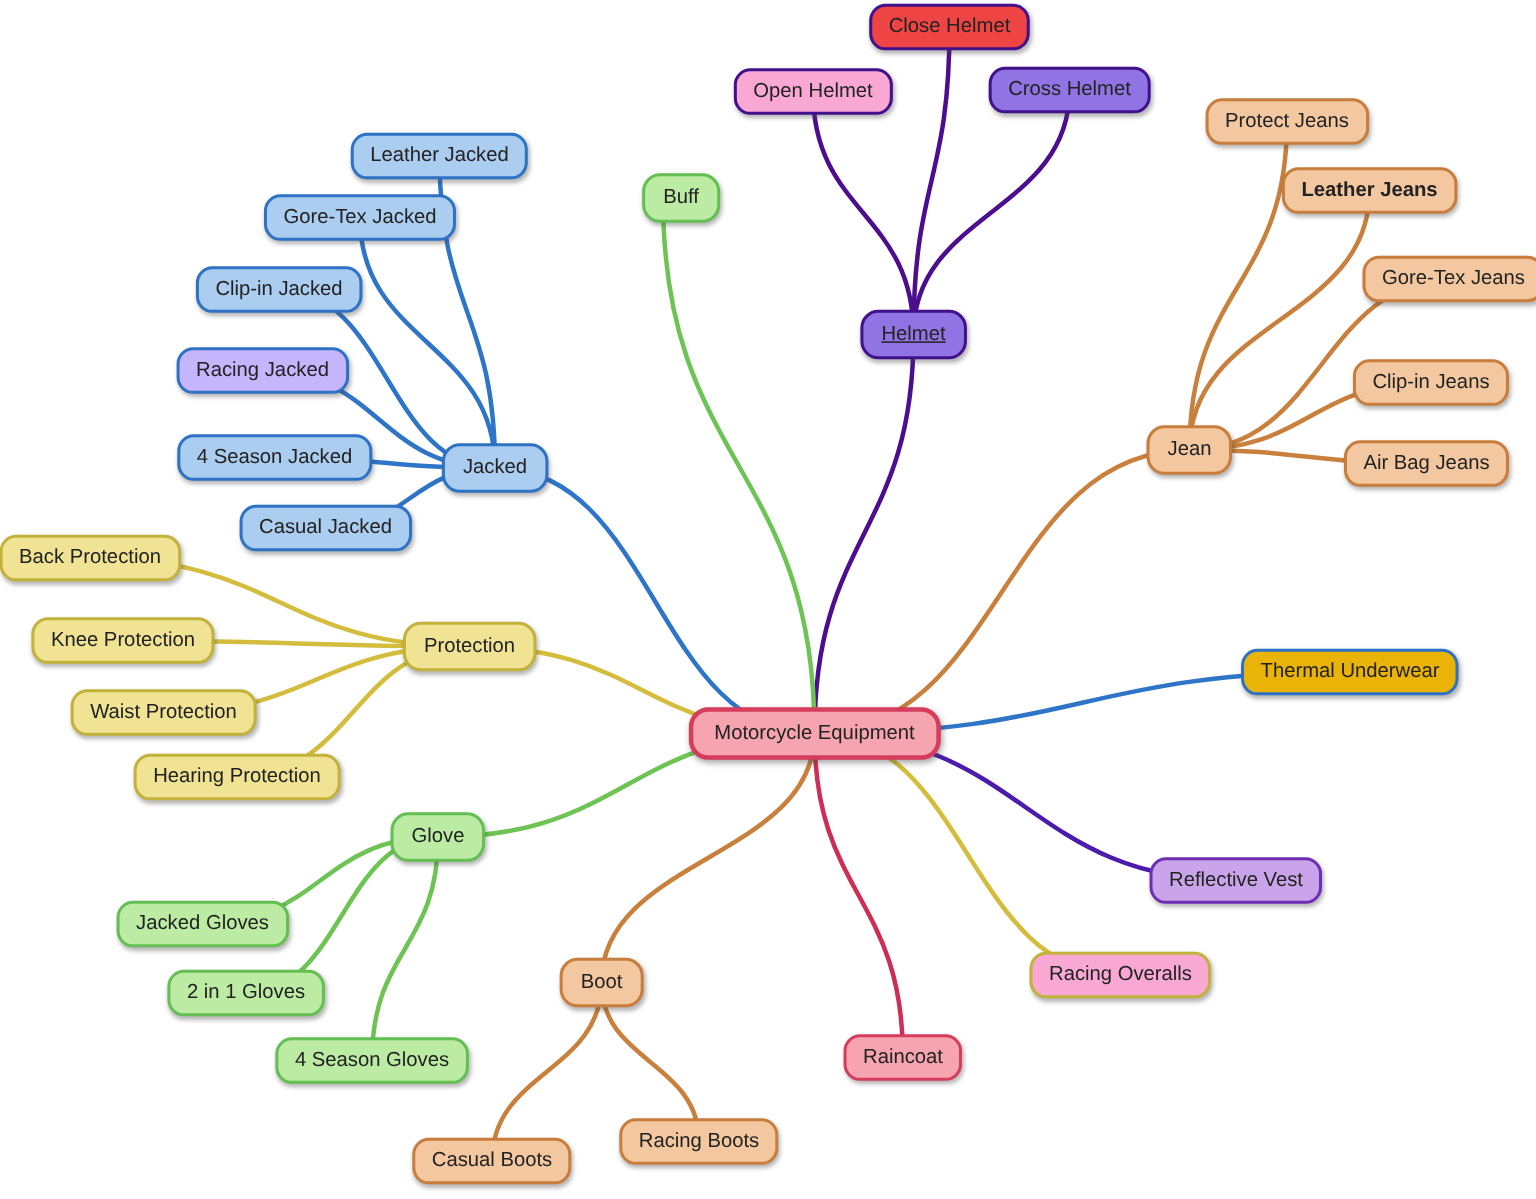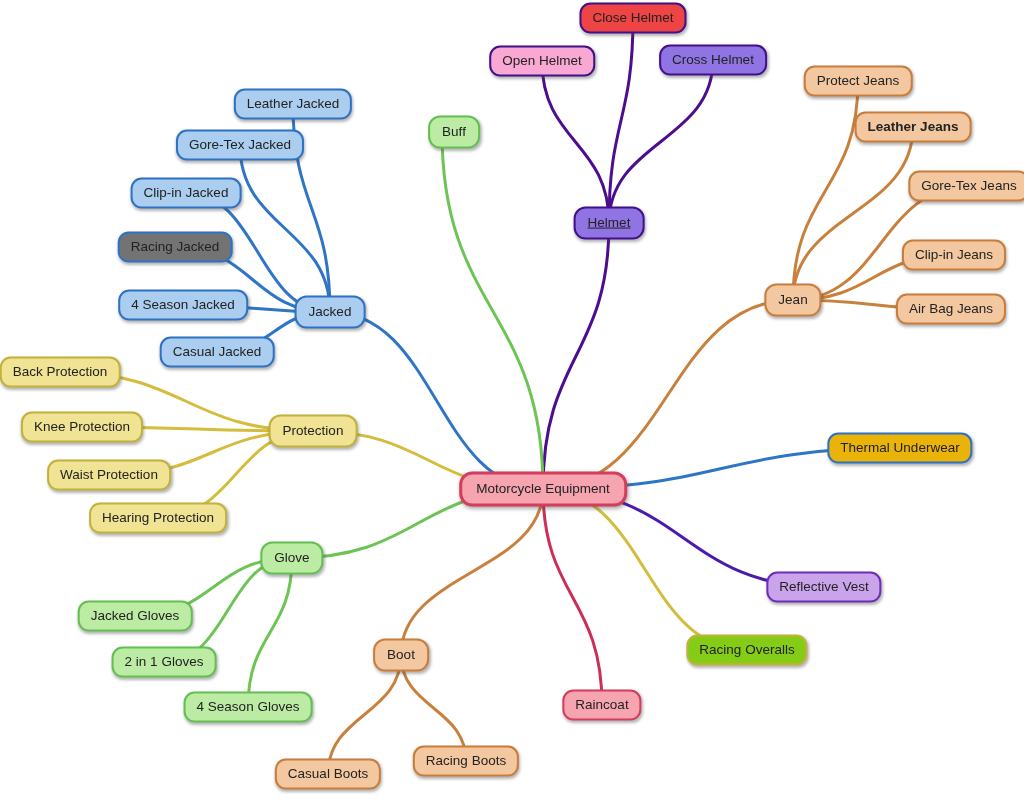--- a/index.html
+++ b/index.html
@@ -96,33 +96,33 @@
       <div class="node hub" style="left: 793px; top: 300px; background: rgb(243, 200, 160); border-color: rgb(200, 125, 60);"><span>Jean</span></div>
       <div class="node leaf" style="left: 858px; top: 81px; background: rgb(243, 200, 160); border-color: rgb(200, 125, 60);"><span>Protect Jeans</span></div>
       <div class="node leaf" style="left: 913px; top: 127px; background: rgb(243, 200, 160); border-color: rgb(200, 125, 60); font-weight: bold;"><span>Leather Jeans</span></div>
       <div class="node leaf" style="left: 969px; top: 186px; background: rgb(243, 200, 160); border-color: rgb(200, 125, 60);"><span>Gore-Tex Jeans</span></div>
       <div class="node leaf" style="left: 954px; top: 255px; background: rgb(243, 200, 160); border-color: rgb(200, 125, 60);"><span>Clip-in Jeans</span></div>
       <div class="node leaf" style="left: 951px; top: 309px; background: rgb(243, 200, 160); border-color: rgb(200, 125, 60);"><span>Air Bag Jeans</span></div>
       <div class="node hub" style="left: 330px; top: 312px; background: rgb(171, 205, 240); border-color: rgb(46, 114, 196);"><span>Jacked</span></div>
       <div class="node leaf" style="left: 293px; top: 104px; background: rgb(171, 205, 240); border-color: rgb(46, 114, 196);"><span>Leather Jacked</span></div>
       <div class="node leaf" style="left: 240px; top: 145px; background: rgb(171, 205, 240); border-color: rgb(46, 114, 196);"><span>Gore-Tex Jacked</span></div>
       <div class="node leaf" style="left: 186px; top: 193px; background: rgb(171, 205, 240); border-color: rgb(46, 114, 196);"><span>Clip-in Jacked</span></div>
-      <div class="node leaf" style="left: 175px; top: 247px; background: #737373; border-color: rgb(46, 114, 196);"><span>Racing Jacked</span></div>
+      <div class="node leaf" style="left: 175px; top: 247px; background: #c4b5fd; border-color: rgb(46, 114, 196);"><span>Racing Jacked</span></div>
       <div class="node leaf" style="left: 183px; top: 305px; background: rgb(171, 205, 240); border-color: rgb(46, 114, 196);"><span>4 Season Jacked</span></div>
       <div class="node leaf" style="left: 217px; top: 352px; background: rgb(171, 205, 240); border-color: rgb(46, 114, 196);"><span>Casual Jacked</span></div>
       <div class="node hub" style="left: 313px; top: 431px; background: rgb(240, 227, 148); border-color: rgb(195, 178, 58);"><span>Protection</span></div>
       <div class="node leaf" style="left: 60px; top: 372px; background: rgb(240, 227, 148); border-color: rgb(195, 178, 58);"><span>Back Protection</span></div>
       <div class="node leaf" style="left: 82px; top: 427px; background: rgb(240, 227, 148); border-color: rgb(195, 178, 58);"><span>Knee Protection</span></div>
       <div class="node leaf" style="left: 109px; top: 475px; background: rgb(240, 227, 148); border-color: rgb(195, 178, 58);"><span>Waist Protection</span></div>
       <div class="node leaf" style="left: 158px; top: 518px; background: rgb(240, 227, 148); border-color: rgb(195, 178, 58);"><span>Hearing Protection</span></div>
       <div class="node hub" style="left: 292px; top: 558px; background: rgb(188, 236, 164); border-color: rgb(100, 191, 82);"><span>Glove</span></div>
       <div class="node leaf" style="left: 135px; top: 616px; background: rgb(188, 236, 164); border-color: rgb(100, 191, 82);"><span>Jacked Gloves</span></div>
       <div class="node leaf" style="left: 164px; top: 662px; background: rgb(188, 236, 164); border-color: rgb(100, 191, 82);"><span>2 in 1 Gloves</span></div>
       <div class="node leaf" style="left: 248px; top: 707px; background: rgb(188, 236, 164); border-color: rgb(100, 191, 82);"><span>4 Season Gloves</span></div>
       <div class="node hub" style="left: 401px; top: 655px; background: rgb(243, 200, 160); border-color: rgb(200, 125, 60);"><span>Boot</span></div>
       <div class="node leaf" style="left: 328px; top: 774px; background: rgb(243, 200, 160); border-color: rgb(200, 125, 60);"><span>Casual Boots</span></div>
       <div class="node leaf" style="left: 466px; top: 761px; background: rgb(243, 200, 160); border-color: rgb(200, 125, 60);"><span>Racing Boots</span></div>
       <div class="node leaf" style="left: 602px; top: 705px; background: rgb(245, 164, 176); border-color: rgb(214, 60, 92);"><span>Raincoat</span></div>
       <div class="node leaf" style="left: 900px; top: 448px; background: #eab308; border-color: rgb(46, 114, 196);"><span>Thermal Underwear</span></div>
       <div class="node leaf" style="left: 824px; top: 587px; background: rgb(201, 164, 234); border-color: rgb(111, 45, 181);"><span>Reflective Vest</span></div>
-      <div class="node leaf" style="left: 747px; top: 650px; background: #84cc16; border-color: rgb(195, 178, 58);"><span>Racing Overalls</span></div>
+      <div class="node leaf" style="left: 747px; top: 650px; background: #f9a8d4; border-color: rgb(195, 178, 58);"><span>Racing Overalls</span></div>
     </div>
 </div>
 
 </body></html>

